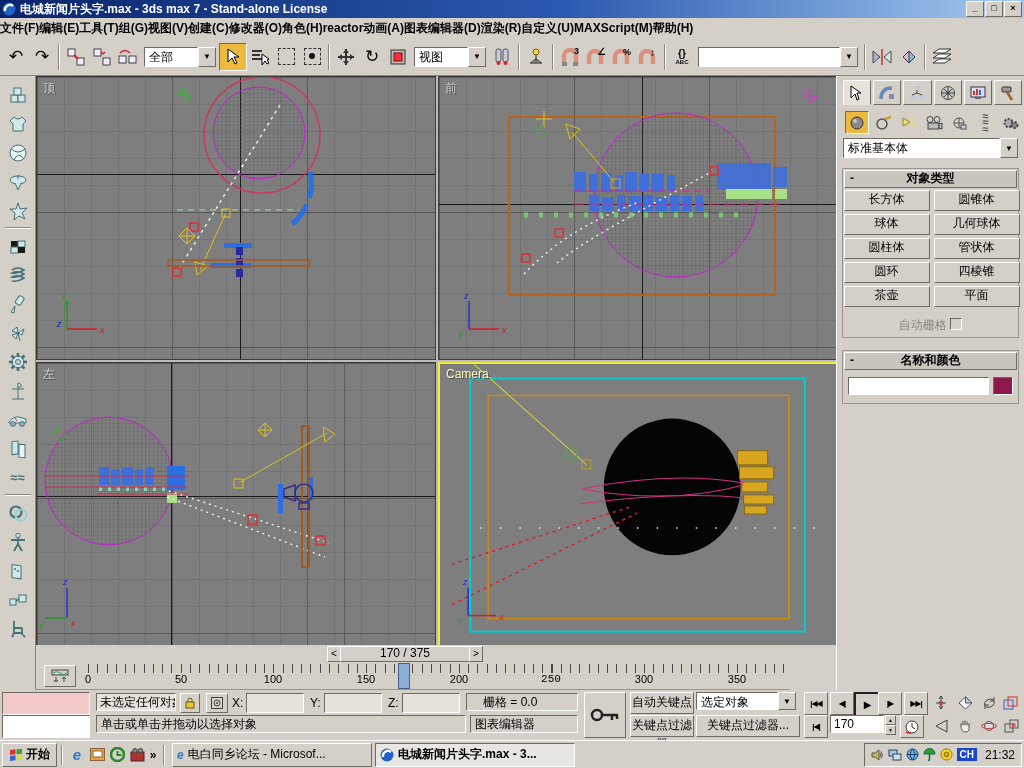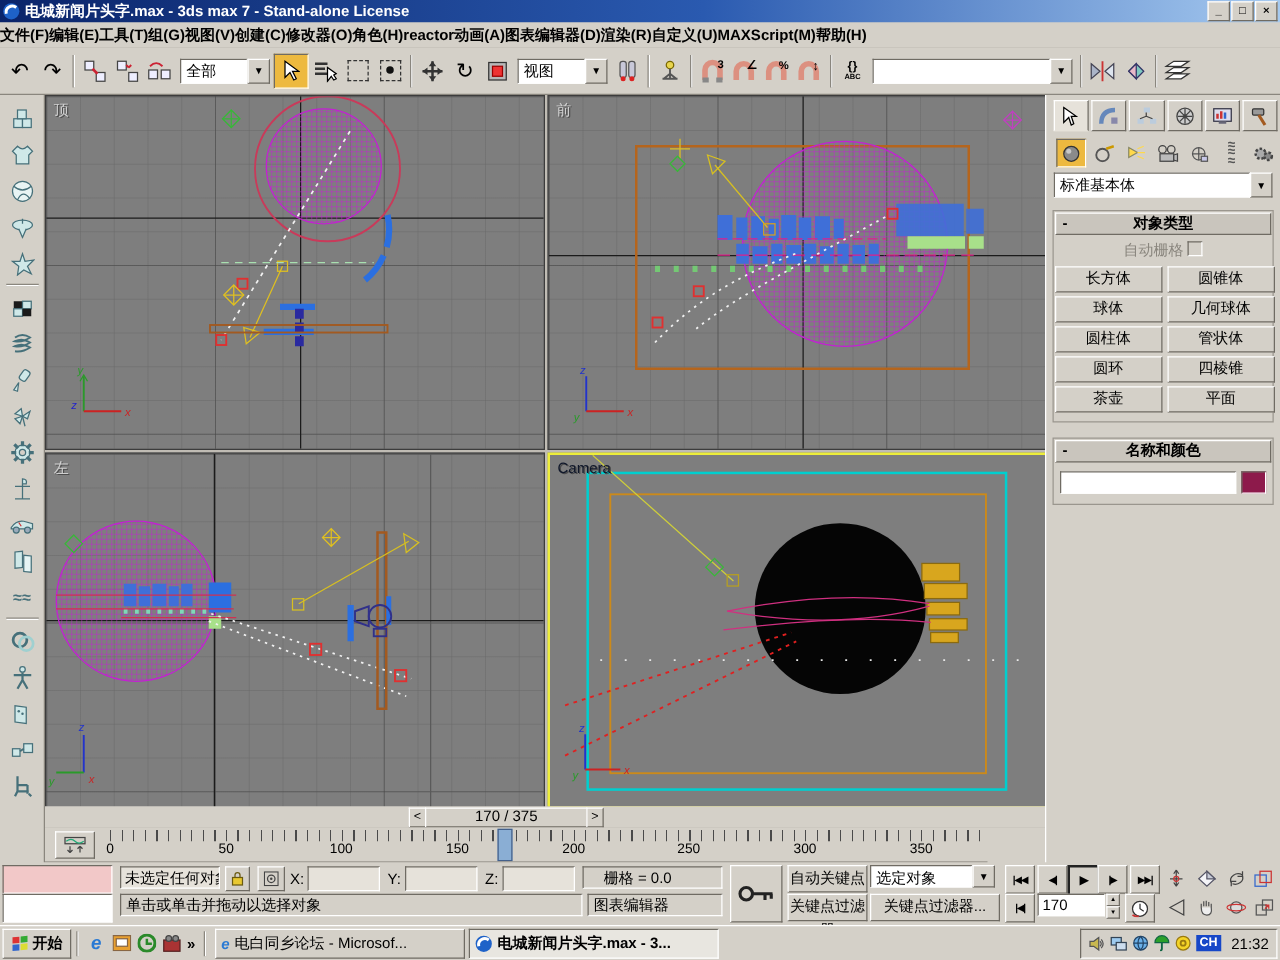--- a/index.html
+++ b/index.html
@@ -529,21 +529,21 @@
           <path d="M30 255V225" stroke="#2233cc" stroke-width="1.5"></path>
           <path d="M30 255H8" stroke="#2a9a2a" stroke-width="1.5"></path>
           <text x="26" y="222" fill="#2233cc">z</text>
           <text x="2" y="265" fill="#2a9a2a">y</text>
           <text x="34" y="263" fill="#c22">x</text>
         </g>
       </svg>
     </div>
 
     <div class="vp" id="vp-camera" style="left:402px;top:286px;width:396px;height:281px;border:2px solid #eded3a;background-image:none;">
-      <span class="vplabel" style="color:#0f172a;">Camera</span>
+      <span class="vplabel" style="color:#fef9c3;">Camera</span>
       <svg class="scene" viewBox="0 0 394 279">
         <rect x="30" y="14" width="333" height="252" fill="none" stroke="#00cfcf" stroke-width="2"></rect>
         <rect x="48" y="31" width="299" height="222" fill="none" stroke="#cc8a1a" stroke-width="1.5"></rect>
         <line x1="34" y1="0" x2="146" y2="100" stroke="#cfcf3a"></line>
         <g fill="none">
           <polygon points="131,82 138,89 131,96 124,89" stroke="#38b838"></polygon>
           <rect x="141" y="95" width="9" height="9" stroke="#b8a020"></rect>
         </g>
         <circle cx="231" cy="122" r="68" fill="#050505"></circle>
         <g fill="#d8a61e" stroke="#8a6a10">
@@ -666,37 +666,37 @@
     </div>
     <div class="combo" style="margin:0 6px;">
       <span class="cval" style="flex:1;">标准基本体</span>
       <span class="carr">▼</span>
     </div>
 
     <div style="margin:10px 5px 0 5px;border:1px solid #9a968e;padding:1px;">
       <div class="rollhead">
         <span class="minus">-</span>
         <span>对象类型</span>
-      </div>
-      <div style="text-align:center;color:#8a867e;padding:4px 0 2px 0;">
-        <span>自动栅格</span>
-        <span class="sunken" style="display:inline-block;width:10px;height:10px;vertical-align:-1px;background:#d4d0c8;"></span>
       </div>
       <div style="display:grid;grid-template-columns:84px 84px;gap:3px 6px;justify-content:center;padding:2px 0 6px 0;">
         <div class="obtn raised">长方体</div>
         <div class="obtn raised">圆锥体</div>
         <div class="obtn raised">球体</div>
         <div class="obtn raised">几何球体</div>
         <div class="obtn raised">圆柱体</div>
         <div class="obtn raised">管状体</div>
         <div class="obtn raised">圆环</div>
         <div class="obtn raised">四棱锥</div>
         <div class="obtn raised">茶壶</div>
         <div class="obtn raised">平面</div>
       </div>
+      <div style="text-align:center;color:#8a867e;padding:4px 0 2px 0;">
+        <span>自动栅格</span>
+        <span class="sunken" style="display:inline-block;width:10px;height:10px;vertical-align:-1px;background:#d4d0c8;"></span>
+      </div>
     </div>
 
     <div style="margin:12px 5px 0 5px;border:1px solid #9a968e;padding:1px;">
       <div class="rollhead">
         <span class="minus">-</span>
         <span>名称和颜色</span>
       </div>
       <div style="display:flex;align-items:center;gap:4px;padding:7px 4px;">
         <span class="sunken" style="flex:1;height:16px;"></span>
         <span style="width:18px;height:16px;background:#8d1a4b;border:1px solid;border-color:#6f6b63 #fff #fff #6f6b63;"></span>
@@ -717,21 +717,21 @@
           <path d="M2 4 Q6 1 9 4 T16 4" stroke="#2a7" fill="none"></path>
           <path d="M5 8v5M5 13l-2-2M5 13l2-2M13 13V8M13 8l-2 2M13 8l2 2" stroke="#444" fill="none"></path>
         </svg>
     </div>
     <div style="position:absolute;left:52px;top:2px;width:700px;height:9px;background:repeating-linear-gradient(to right,#4a4a4a 0 1px,transparent 1px 9.27px);"></div>
     <span class="tick-label" style="left:52px;">0</span>
     <span class="tick-label" style="left:145px;text-align:right;">50</span>
     <span class="tick-label" style="left:237px;">100</span>
     <span class="tick-label" style="left:330px;">150</span>
     <span class="tick-label" style="left:423px;">200</span>
-    <span class="tick-label" style="left:515px;">250</span>
+    <span class="tick-label" style="left:515px;font-family:Liberation Mono, monospace;">250</span>
     <span class="tick-label" style="left:608px;">300</span>
     <span class="tick-label" style="left:701px;">350</span>
     <div style="position:absolute;left:362px;top:1px;width:10px;height:24px;background:#8aaed4;border:1px solid #44608a;"></div>
     <div style="position:absolute;left:0;right:46px;bottom:0;height:1px;background:#9a968e;"></div>
   </div>
 
   <div id="statusarea" class="abs">
 
     <div class="sunken" style="position:absolute;left:2px;top:2px;width:86px;height:21px;background:#f2c8c8;"></div>
     <div class="sunken" style="position:absolute;left:2px;top:25px;width:86px;height:21px;background:#ffffff;"></div>

